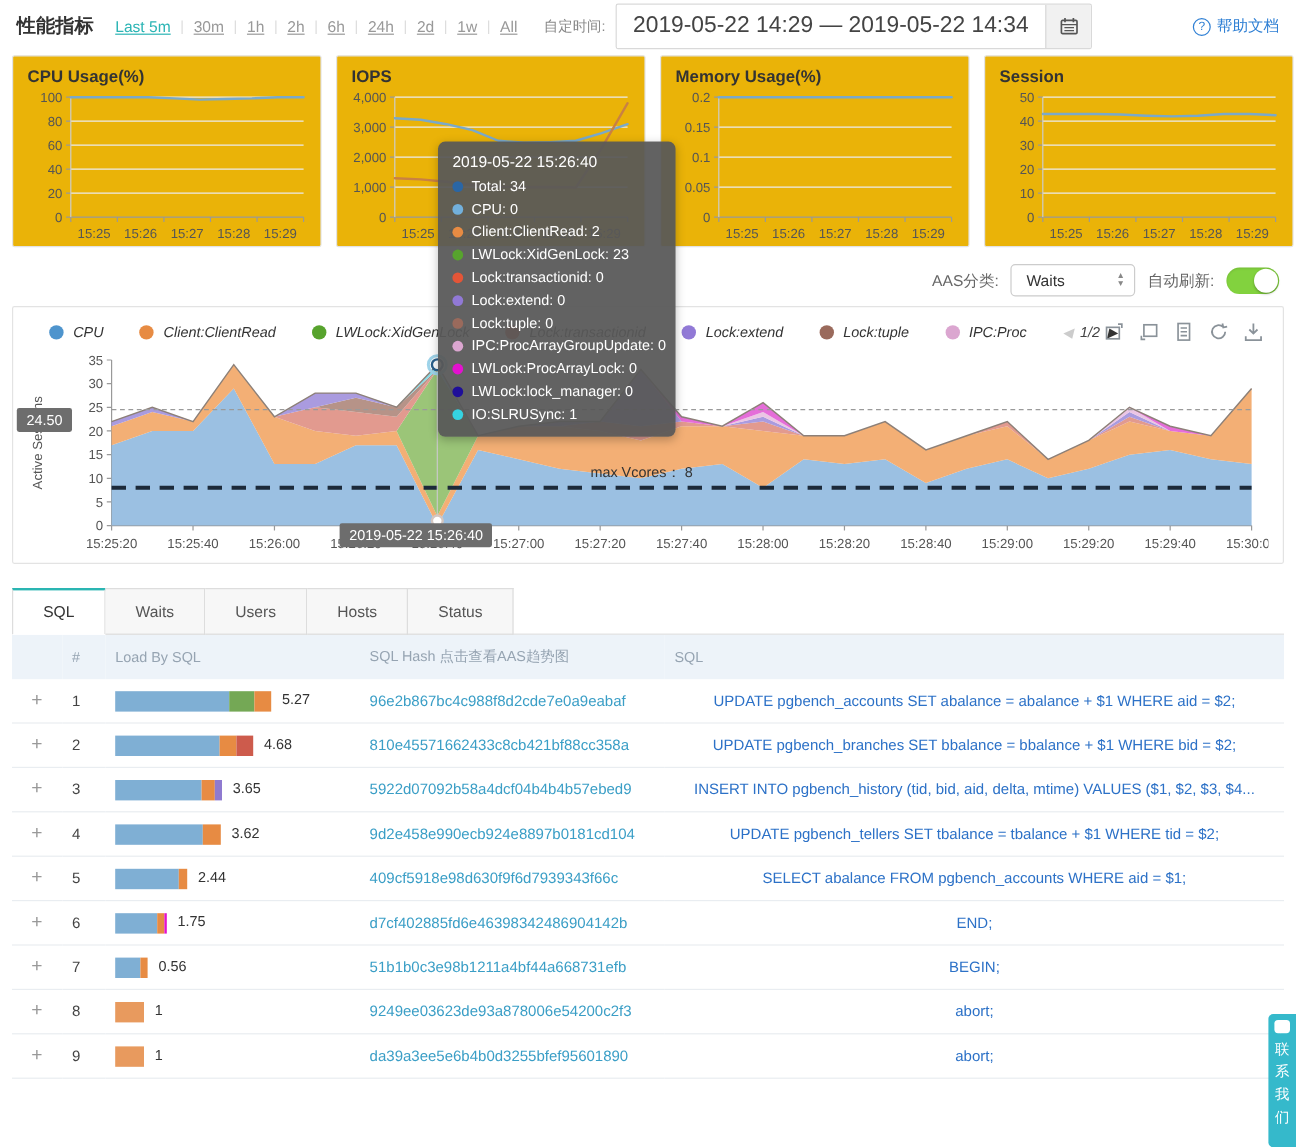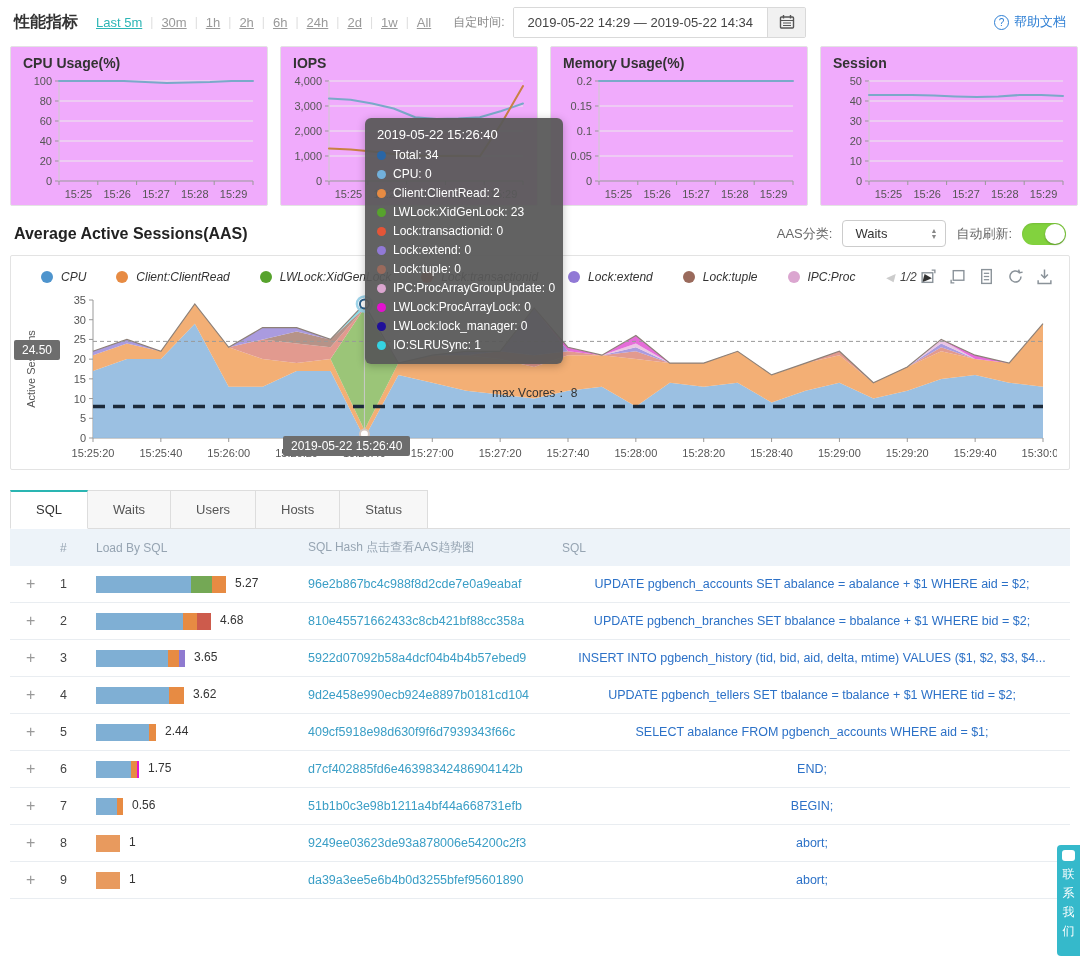--- a/index.html
+++ b/index.html
@@ -7,28 +7,28 @@
   .page { position:relative; width:1080px; height:956px; background:#fff; overflow:hidden; }
 
   
   .topbar { display:flex; align-items:center; height:44px; padding:0 14px; }
   .page-title { font-size:16px; font-weight:bold; color:#333; margin-right:10px; }
   .trange { color:#999; text-decoration:underline; margin:0 8px; font-size:13px; cursor:pointer; }
   .trange.active { color:#2cb5b5; }
   .sep { color:#ddd; font-size:12px; }
   .custom-time-label { color:#888; font-size:12px; margin-left:14px; margin-right:8px; }
   .time-box { display:flex; border:1px solid #d9d9d9; border-radius:2px; overflow:hidden; }
-  .time-val { padding:7px 14px; font-size:13px; color:#444; white-space:nowrap; background:#fff; }
+  .time-val { padding:7px 14px; font-size:19px; color:#444; white-space:nowrap; background:#fff; }
   .cal-btn { width:38px; background:#f1f1f1; border-left:1px solid #d9d9d9; display:flex; align-items:center; justify-content:center; cursor:pointer; }
   .help { margin-left:auto; display:flex; align-items:center; gap:5px; color:#2e7fd4; font-size:13px; cursor:pointer; }
   .qmark { width:15px; height:15px; border:1px solid #2e7fd4; border-radius:50%; font-size:10px; display:flex; align-items:center; justify-content:center; }
 
   
   .mini-row { display:flex; gap:12px; padding:2px 10px 0; }
-  .card { flex:1; border:1px solid #e3e3e3; border-radius:2px; padding:8px 8px 2px; height:160px; background:#f0abfc; }
+  .card { flex:1; border:1px solid #e3e3e3; border-radius:2px; padding:8px 8px 2px; height:160px; background:#eab308; }
   .card h3 { font-size:14px; color:#333; margin:0 0 2px 4px; }
   .card svg { display:block; }
 
   
   .aas-head { display:flex; align-items:center; padding:14px 14px 8px; }
   .aas-title { font-size:16px; font-weight:bold; color:#222; }
   .aas-controls { margin-left:auto; display:flex; align-items:center; gap:10px; }
   .ctl-label { font-size:13px; color:#666; }
   .select-box { display:flex; align-items:center; justify-content:space-between; width:104px; border:1px solid #ccc; border-radius:4px; padding:5px 8px 5px 12px; font-size:13px; color:#333; cursor:pointer; background:#fff; }
   .updown { display:flex; flex-direction:column; font-size:7px; color:#888; line-height:6px; }
@@ -259,21 +259,20 @@
           <text x="98.19999999999999" y="125" text-anchor="middle" font-size="11" fill="#555">15:26</text>
           <text x="137" y="125" text-anchor="middle" font-size="11" fill="#555">15:27</text>
           <text x="175.79999999999998" y="125" text-anchor="middle" font-size="11" fill="#555">15:28</text>
           <text x="214.6" y="125" text-anchor="middle" font-size="11" fill="#555">15:29</text>
           <polyline points="40.0,22.0 61.6,22.0 83.1,22.0 104.7,22.4 126.2,23.4 147.8,24.0 169.3,23.4 190.9,22.0 212.4,22.0 234.0,23.0" fill="none" stroke="#7aa9c9" stroke-width="2" stroke-linejoin="round" stroke-linecap="round"></polyline>
         </svg>
     </div>
   </div>
 
   <div class="aas-head">
-    <span class="aas-title">Average Active Sessions(AAS)</span>
     <div class="aas-controls">
       <span class="ctl-label">AAS分类:</span>
       <span class="select-box">
         <span>Waits</span>
         <span class="updown">
             <span>▲</span>
             <span>▼</span>
           </span>
       </span>
       <span class="ctl-label">自动刷新:</span>

